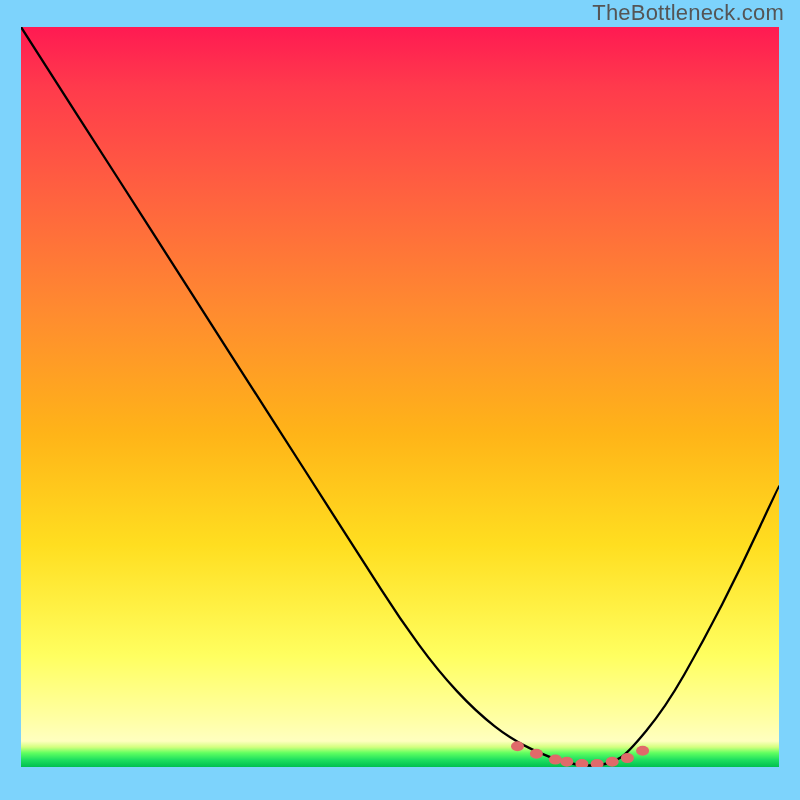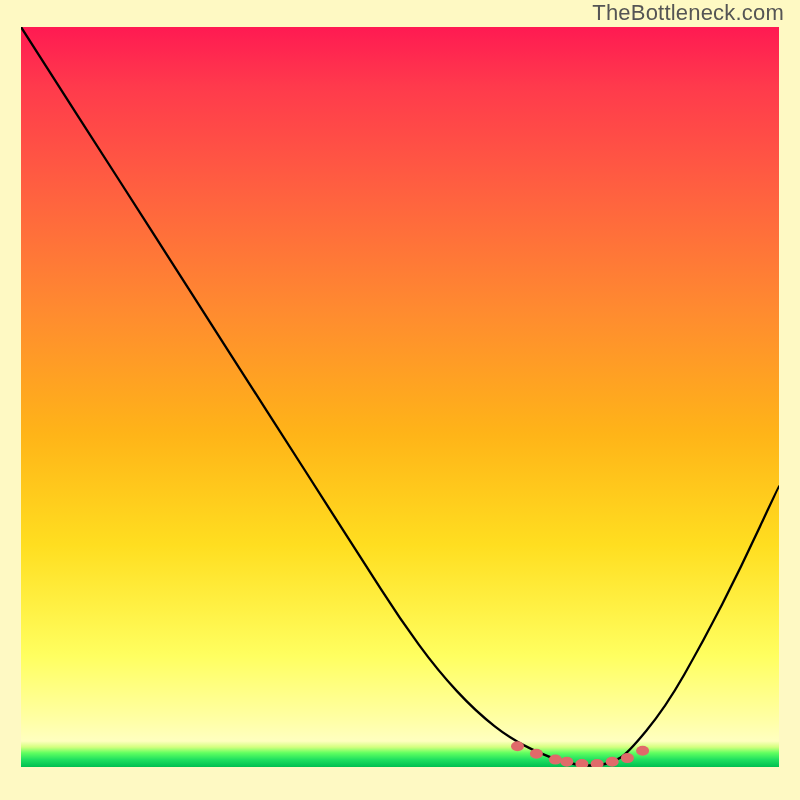--- a/index.html
+++ b/index.html
@@ -8,21 +8,21 @@
     width: 800px;
     height: 800px;
     background: #000000;
     font-family: Arial, Helvetica, sans-serif;
     overflow: hidden;
   }
   .frame {
     position: relative;
     width: 800px;
     height: 800px;
-    background: #fef9c3;
+    background: #7dd3fc;
   }
   .watermark {
     position: absolute;
     top: 0px;
     right: 16px;
     color: #555555;
     font-size: 22px;
     font-weight: 500;
     letter-spacing: 0.2px;
     user-select: none;

